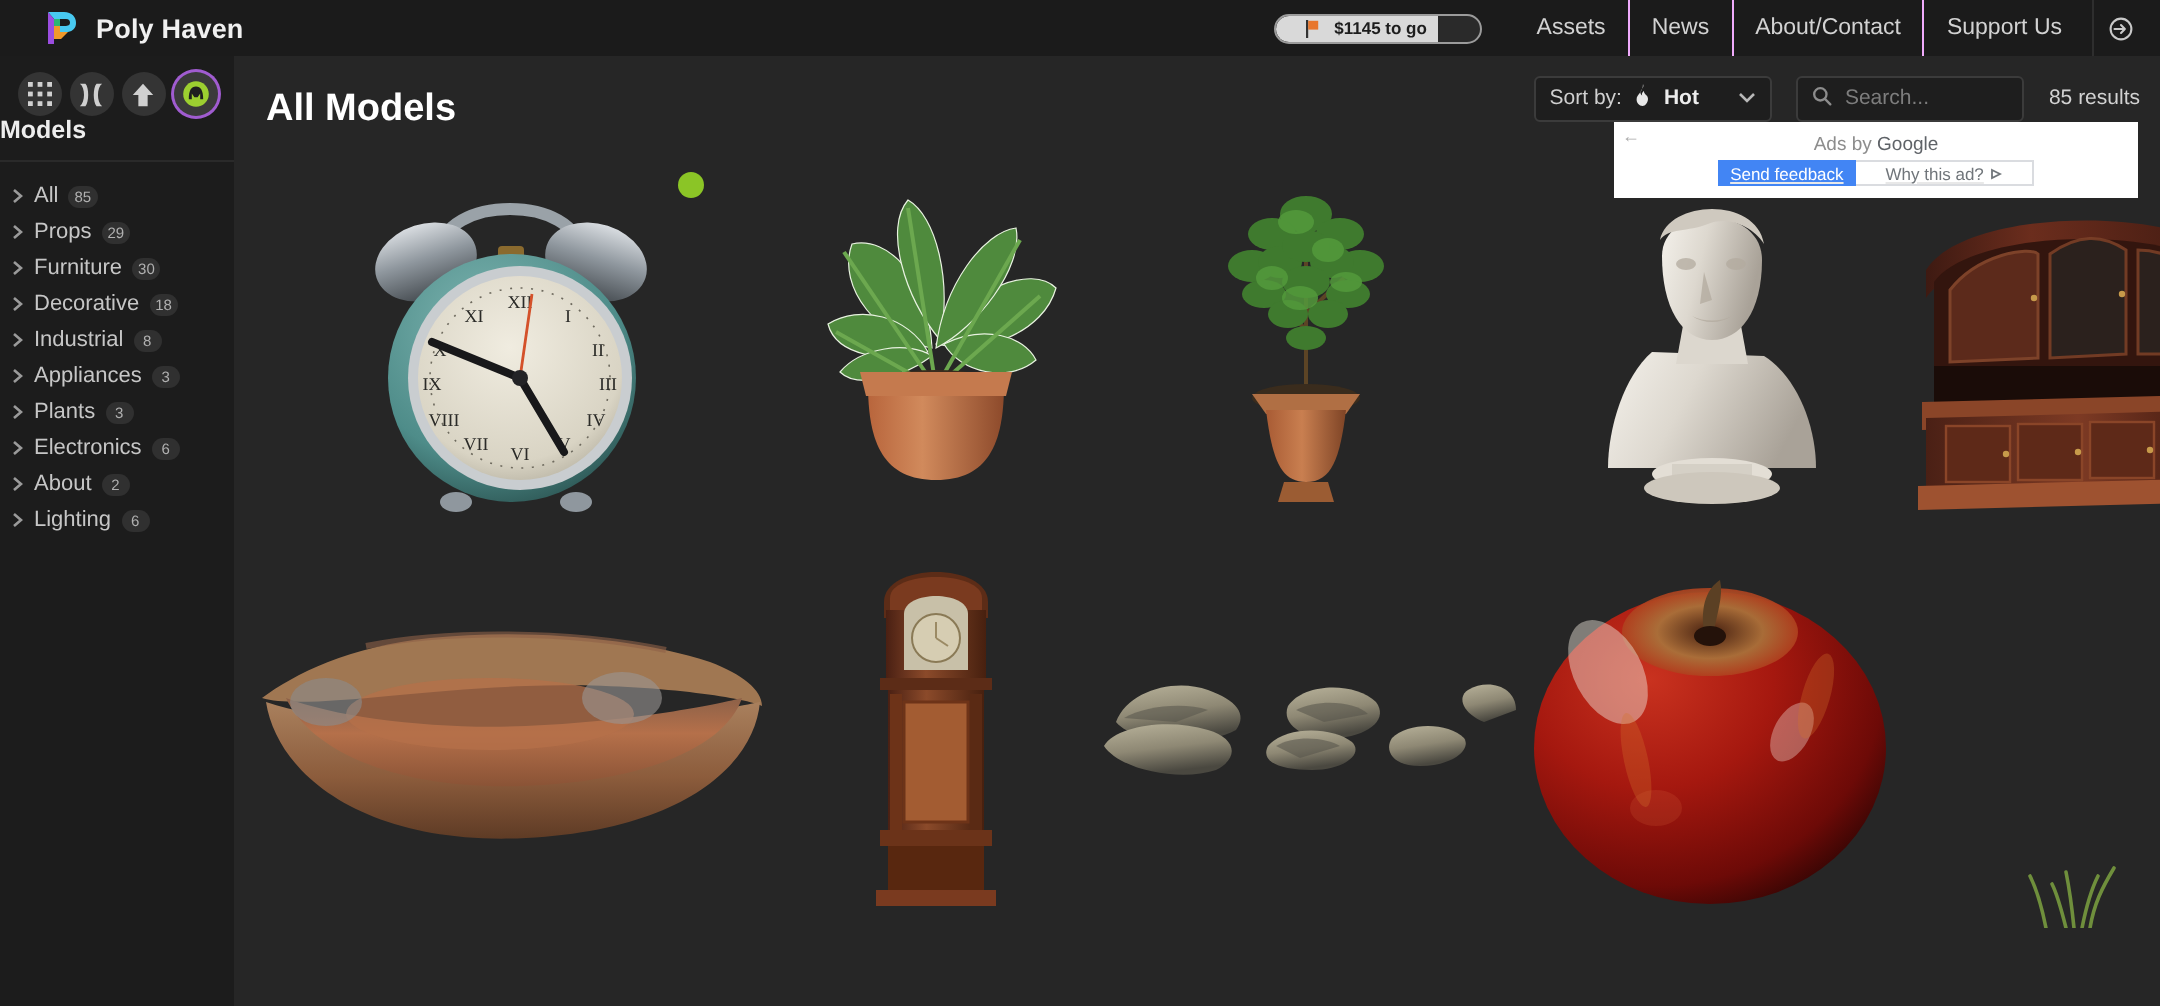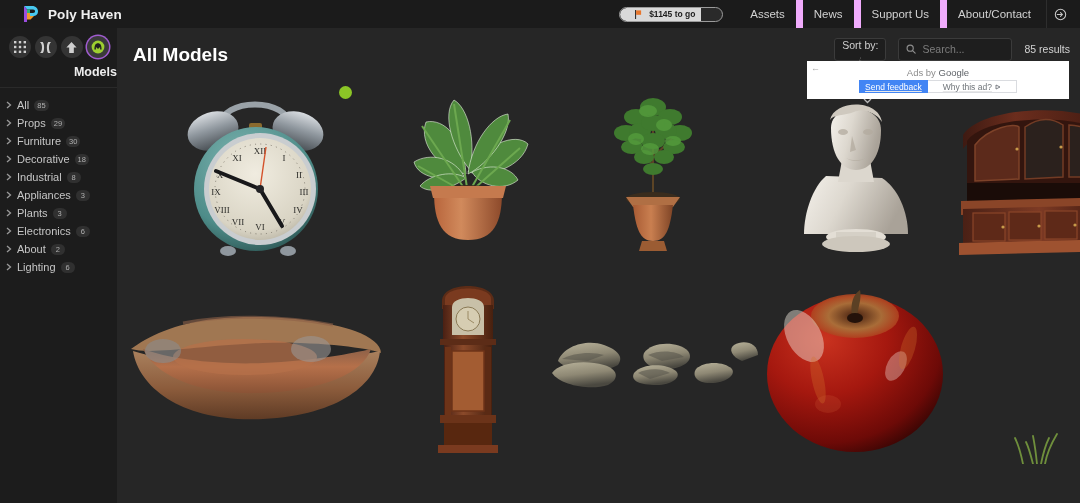--- a/index.html
+++ b/index.html
@@ -45,21 +45,21 @@
     position: relative; z-index: 2;
     font-size: 8.5px; color: #1d1d1d; font-weight: bold;
     display: flex; align-items: center; gap: 7px;
     padding-right: 12px;
   }
   .flag-icon { display: block; }
   .nav-link {
     font-size: 11.5px; color: #d2d2d2;
     padding: 0 11px; height: 28px;
     display: flex; align-items: center;
-    border-left: 7px solid #f0abfc;
+    border-left: 1px solid #f0abfc;
     white-space: nowrap;
   }
   .nav-link:first-of-type { border-left: none; }
   #login-btn {
     display: flex; align-items: center; justify-content: center;
     width: 28px; height: 28px; margin-left: 4px;
     border-left: 1px solid #2e2e2e;
   }
 
   
@@ -80,22 +80,22 @@
     width: 22px; height: 22px; border-radius: 50%;
     background: #343434;
     display: flex; align-items: center; justify-content: center;
     position: relative;
   }
   .type-icon.active {
     background: #3a3a3a;
     box-shadow: 0 0 0 1.5px #a05cd0;
   }
   #section-title {
-    text-align: right; font-size: 12.5px; font-weight: bold;
-    color: #ededed; margin-top: 7px; padding-bottom: 8px;
+    text-align: left; font-size: 12.5px; font-weight: bold;
+    color: #ededed; margin-top: 0; padding-bottom: 8px;
   }
   #sidebar-divider { height: 1px; background: #2a2a2a; width: 100%; }
   #cat-list { padding-top: 8px; }
   .cat-item {
     display: flex; align-items: center; gap: 5px;
     padding: 3px 0 3px 6px;
     font-size: 11px; color: #c6c6c6;
   }
   .cat-chevron { display: block; flex: 0 0 auto; }
   .cat-count {
@@ -116,21 +116,21 @@
     padding: 0 0 0 16px; position: relative;
   }
   #page-title { font-size: 19px; font-weight: bold; color: #fff; margin-top: 12px; }
   #controls {
     margin-left: auto; display: flex; align-items: center; gap: 12px;
     padding-right: 10px;
   }
   #sort-control {
     display: flex; align-items: center; gap: 6px;
     background: #1e1e1e; border: 1px solid #3b3b3b; border-radius: 3px;
-    height: 23px; padding: 0 7px; font-size: 10.5px; color: #cfcfcf; flex-direction: column;
+    height: 23px; padding: 0 7px; font-size: 10.5px; color: #cfcfcf;
   }
   #sort-value { font-weight: bold; color: #ececec; }
   #search-box {
     display: flex; align-items: center; gap: 6px;
     background: #1e1e1e; border: 1px solid #3b3b3b; border-radius: 3px;
     height: 23px; width: 114px; padding: 0 7px;
   }
   #search-input {
     background: transparent; border: none; outline: none;
     font-size: 10.5px; color: #d8d8d8;
@@ -210,22 +210,22 @@
             <rect x="0" y="0" width="1.1" height="9" fill="#333"></rect>
             <rect x="1.1" y="0.4" width="5" height="4.4" fill="#e8762c"></rect>
           </svg>
         </span>
         <span>$1145 to go</span>
       </div>
     </div>
 
     <a class="nav-link">Assets</a>
     <a class="nav-link">News</a>
+    <a class="nav-link">About/Contact</a>
     <a class="nav-link">Support Us</a>
-    <a class="nav-link">About/Contact</a>
 
     <div id="login-btn">
       <svg width="13" height="13" viewBox="0 0 20 20" fill="none" stroke="#c9c9c9" stroke-width="1.6">
         <circle cx="10" cy="10" r="8"></circle>
         <path d="M5 10 H13 M10 7 L13 10 L10 13" stroke-linecap="round" stroke-linejoin="round"></path>
       </svg>
     </div>
   </div>
 </div>
 

